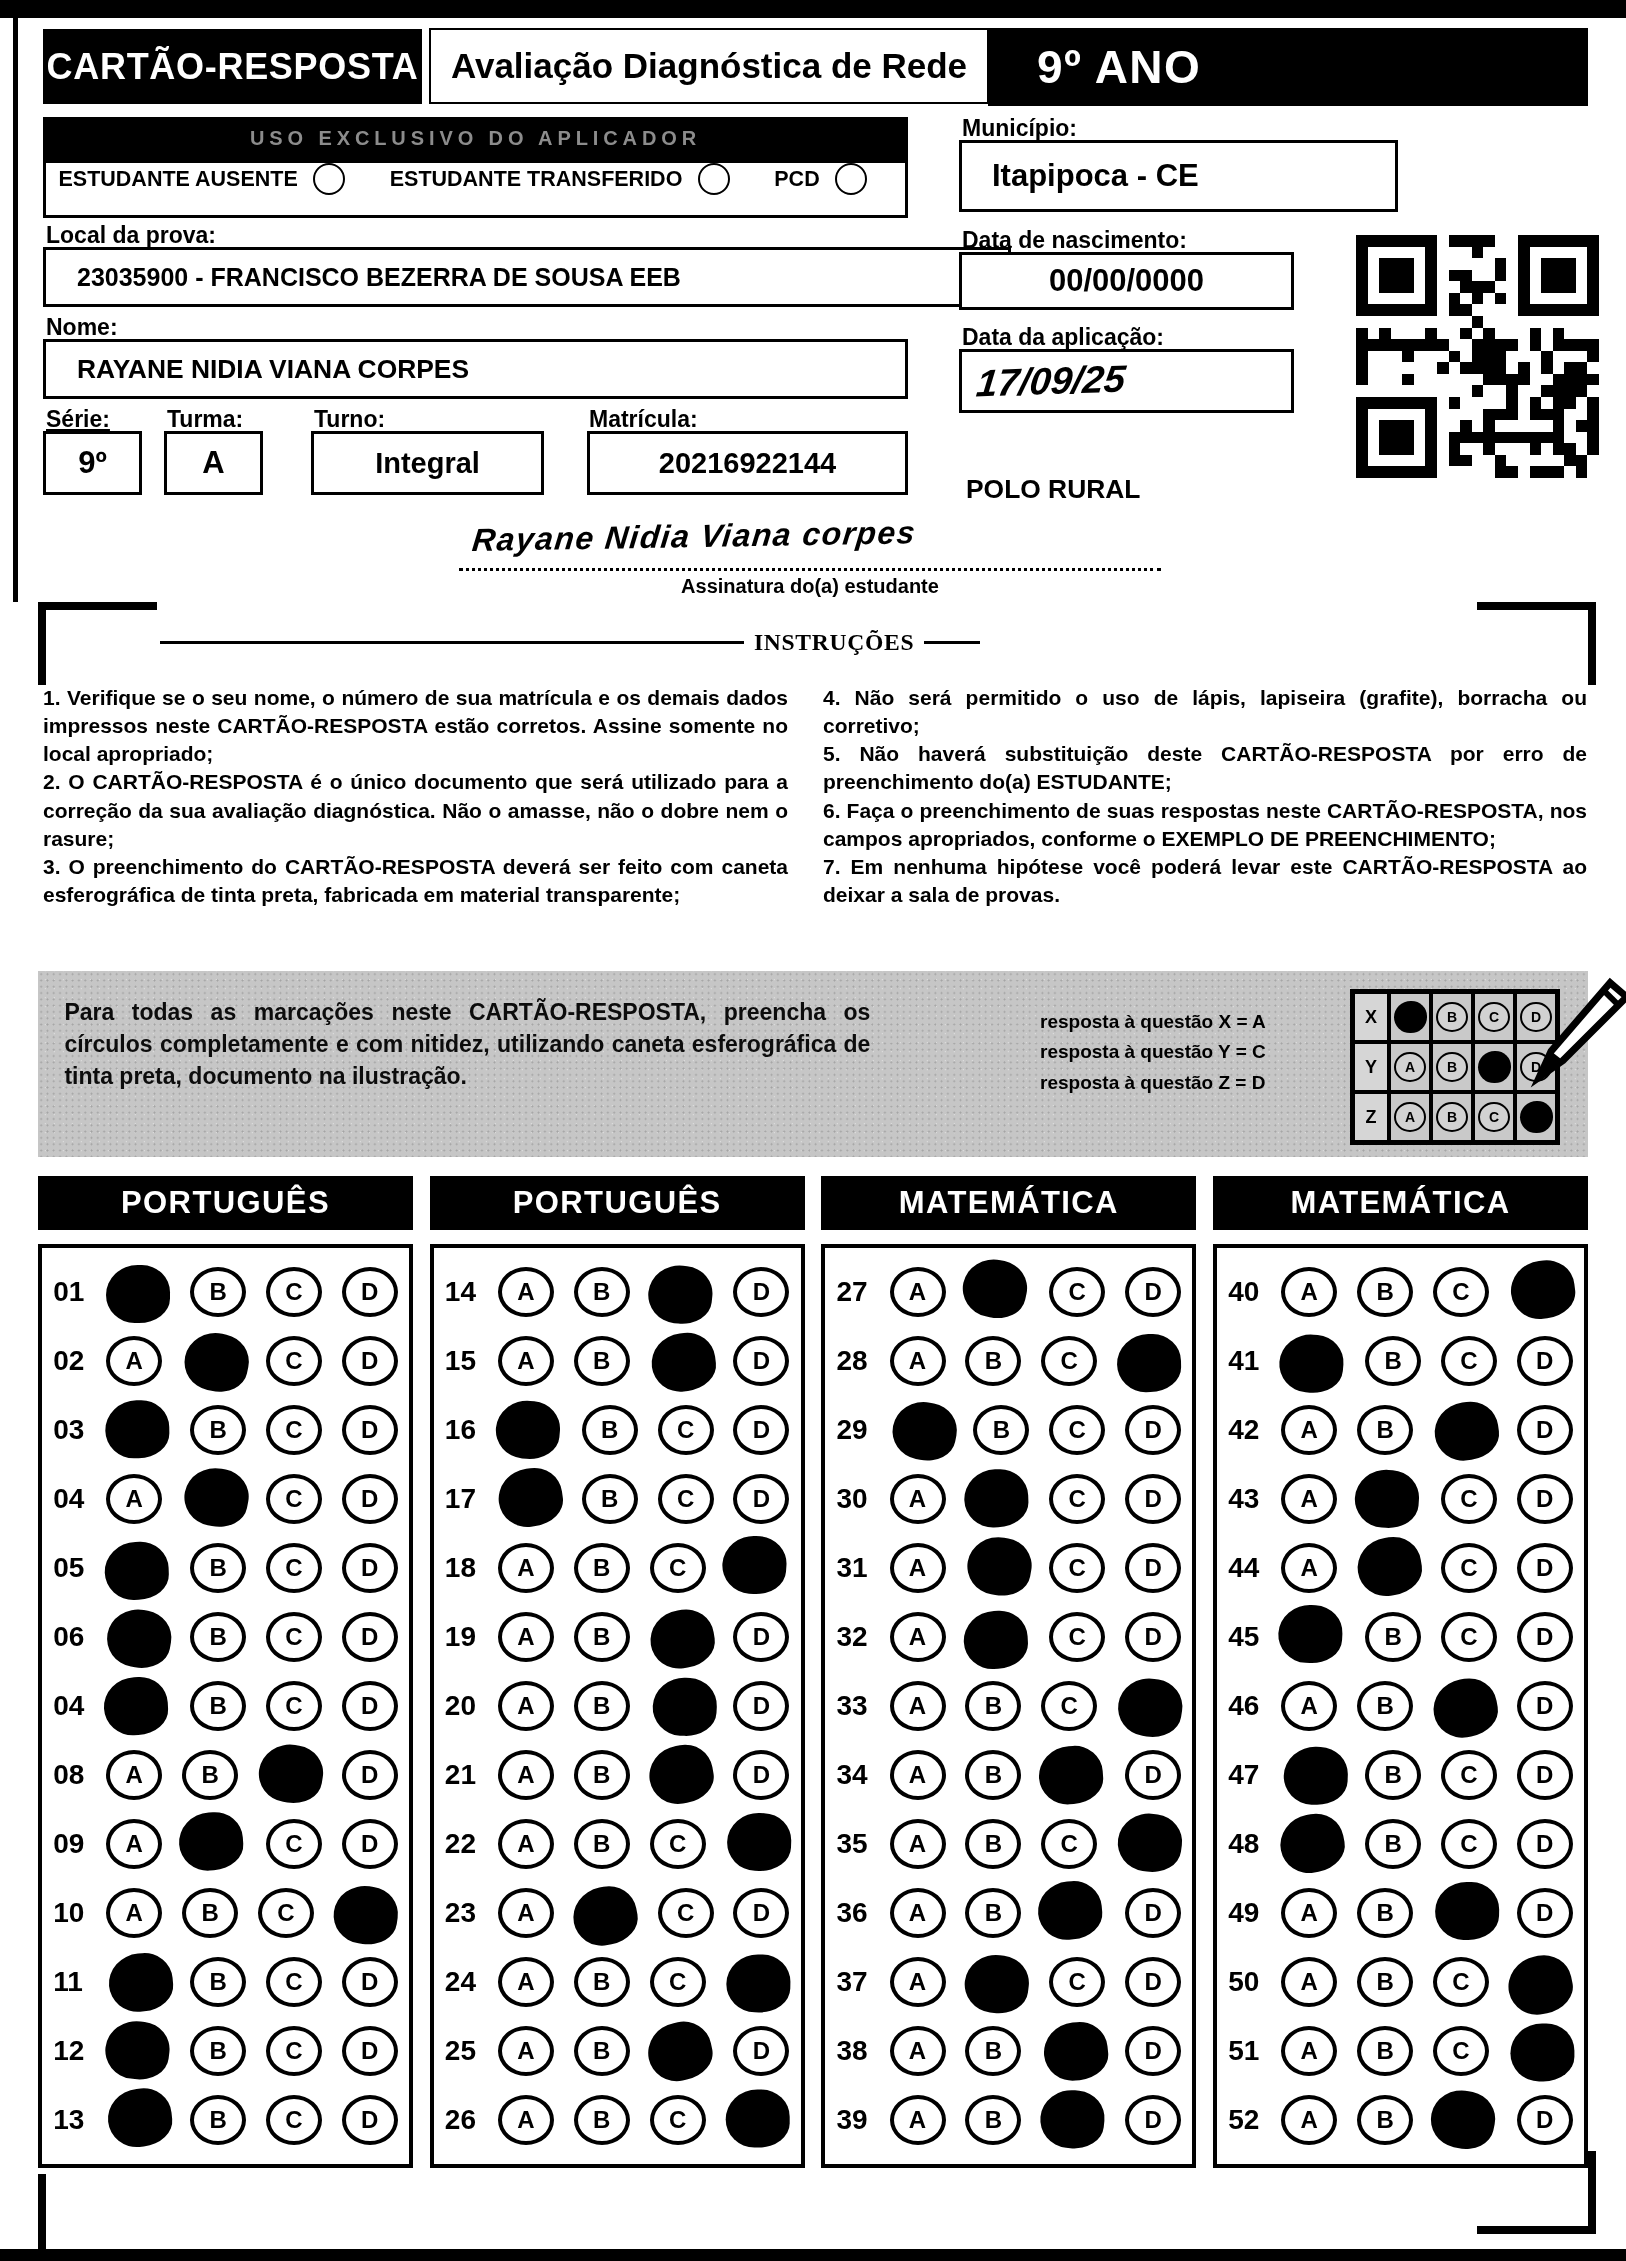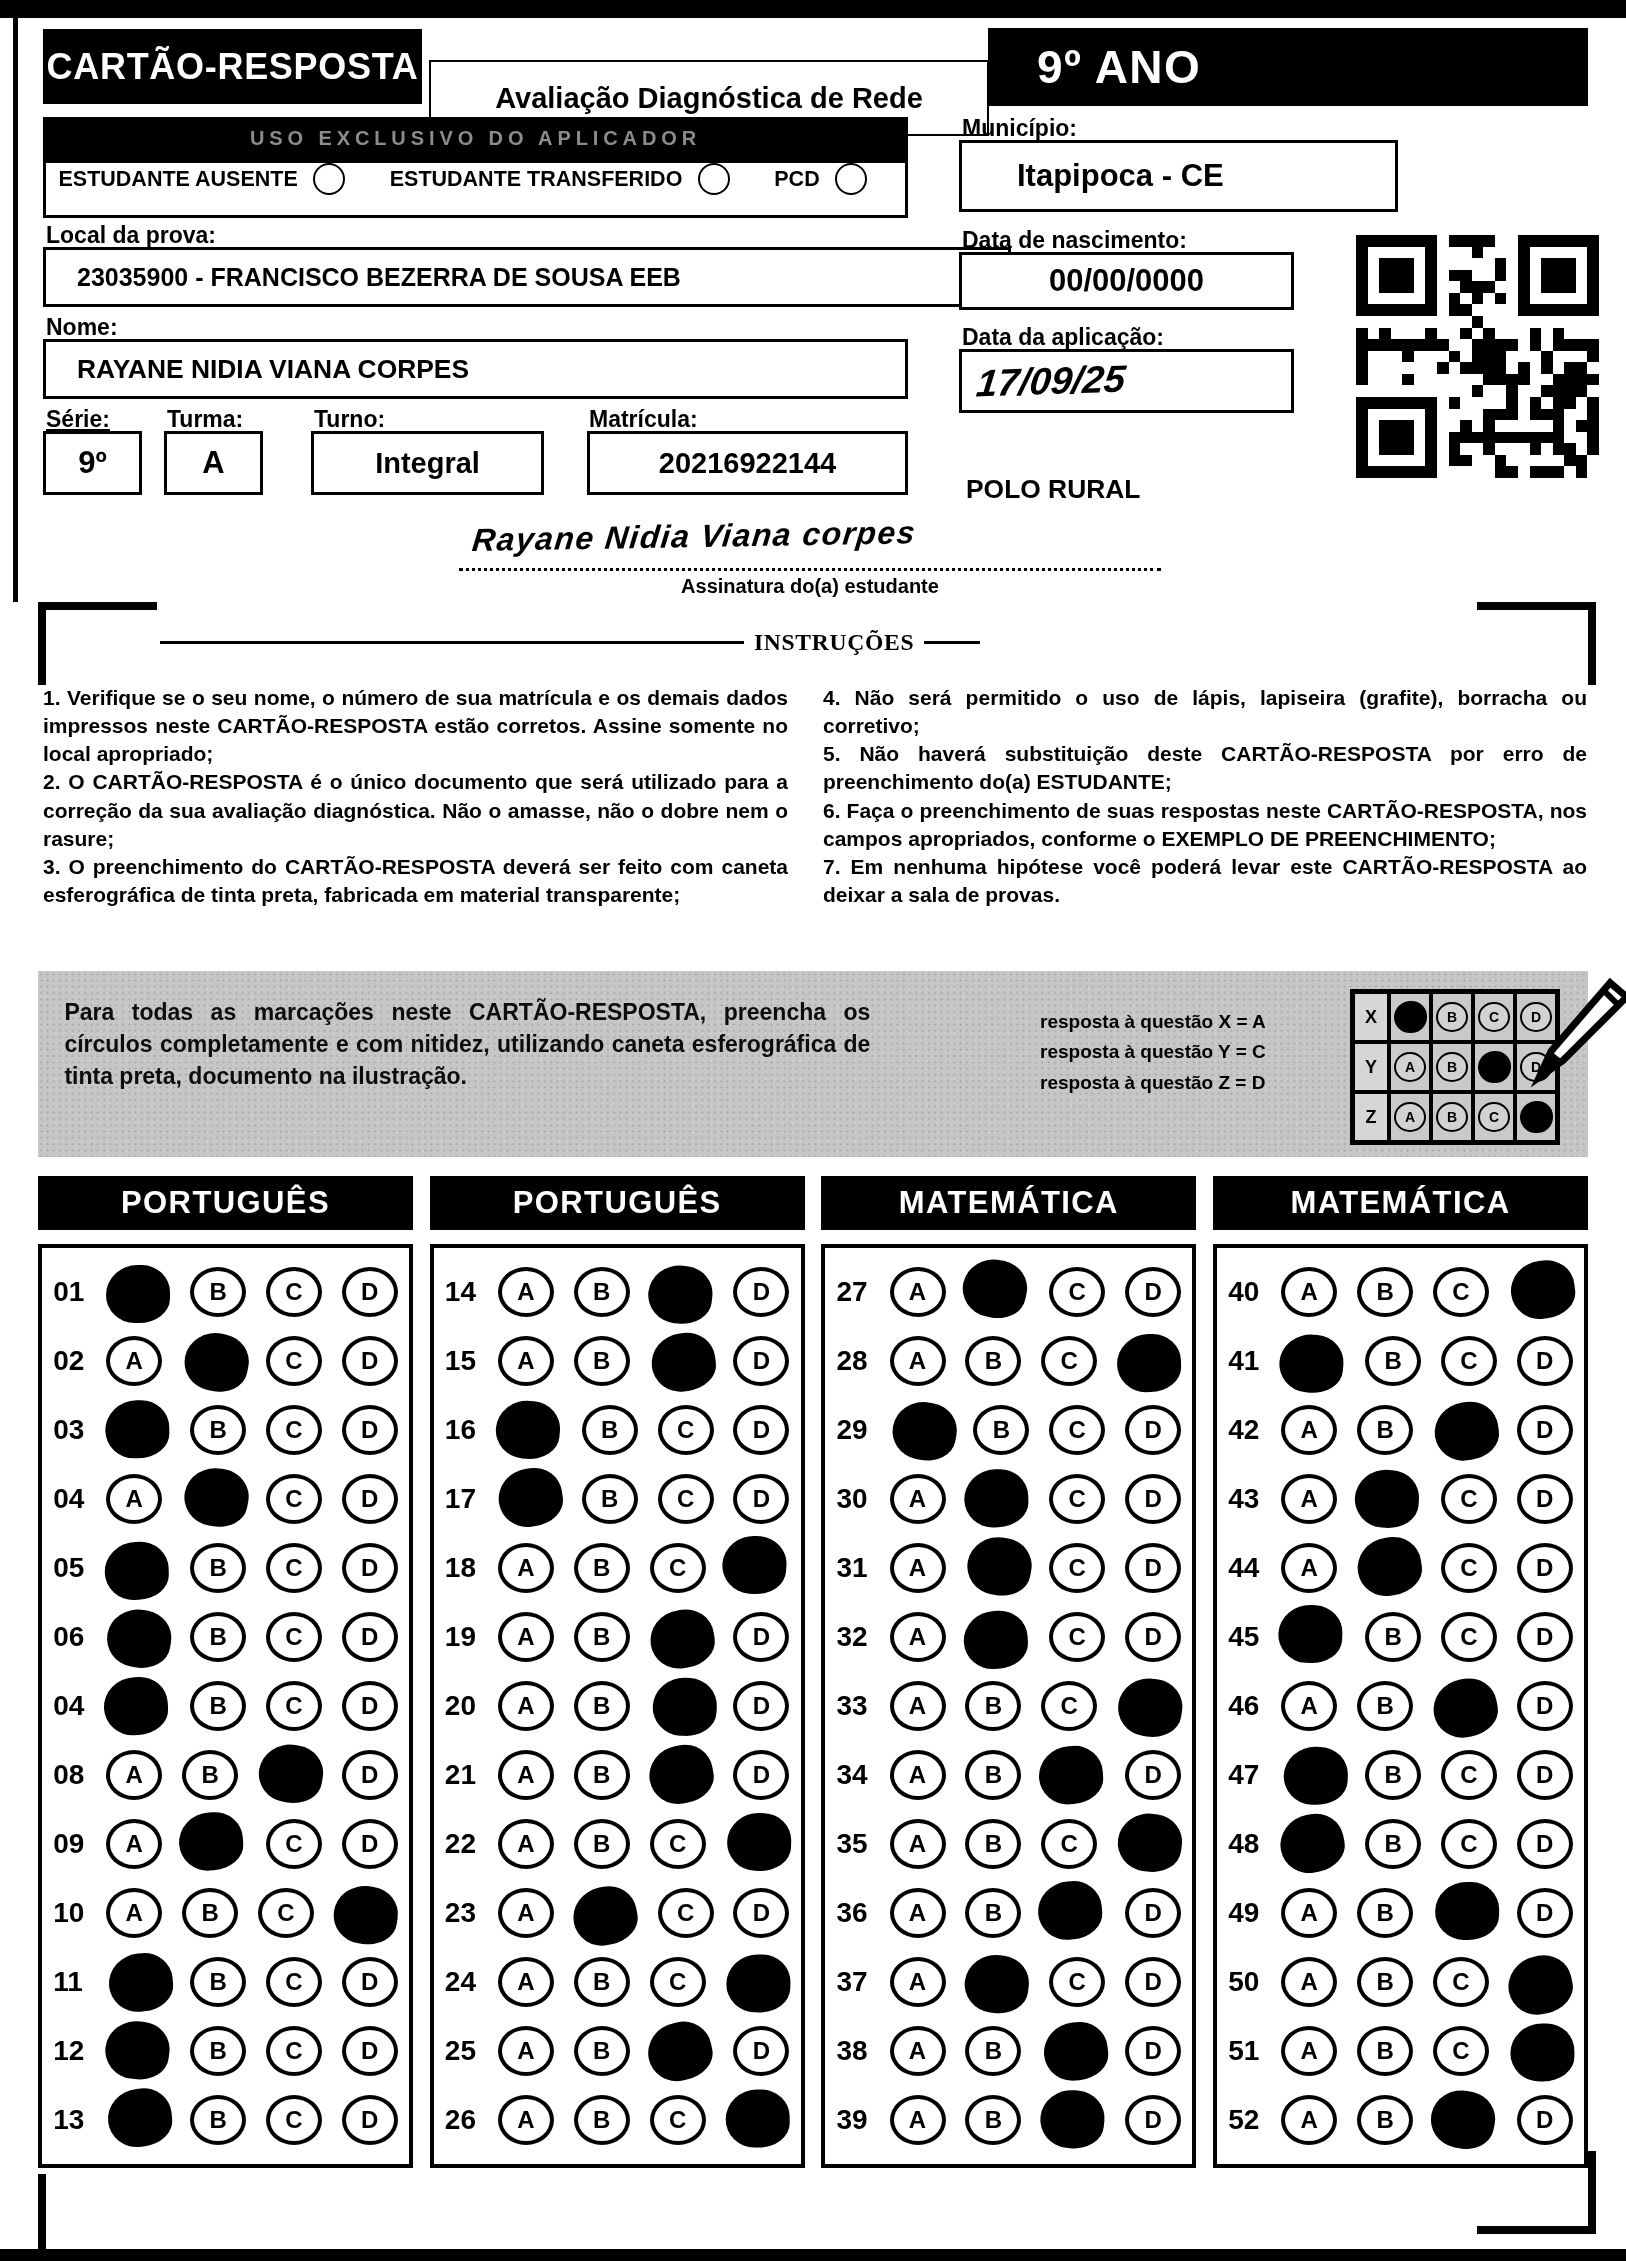--- a/index.html
+++ b/index.html
@@ -6,21 +6,21 @@
   #page{position:relative;width:1627px;height:2261px;background:#fff;font-family:"Liberation Sans",sans-serif;color:#000;overflow:hidden;}
   .abs{position:absolute;}
   
   .topstrip{left:0;top:0;width:1627px;height:18px;background:#000;}
   .leftline{left:12.5px;top:18px;width:5.6px;height:584px;background:#000;}
   .botstrip{left:0;top:2249px;width:1627px;height:12.5px;background:#000;}
   
   .hbox{display:flex;align-items:center;justify-content:center;}
   .hblack{background:#000;color:#fff;}
   .h1{left:43px;top:29px;width:379px;height:75px;font-size:36px;font-weight:600;letter-spacing:0.7px;}
-  .h2{left:429px;top:28px;width:556px;height:72px;border:2.8px solid #000;font-size:29px;font-weight:bold;margin-top:32px;}
+  .h2{left:429px;top:28px;width:556px;height:72px;border:2.8px solid #000;font-size:35px;font-weight:bold;}
   .h3{left:988px;top:28px;width:600px;height:78px;font-size:46px;font-weight:bold;justify-content:flex-start;padding-left:49px;box-sizing:border-box;letter-spacing:1.4px;}
   
   .usobar{left:43px;top:117px;width:865px;height:43px;background:#000;color:#8c8c8c;display:flex;align-items:center;justify-content:center;font-size:20px;letter-spacing:4.9px;font-weight:600;}
   .chkbox{left:43px;top:160px;width:865px;height:58px;border:3.5px solid #000;box-sizing:border-box;display:flex;align-items:flex-start;justify-content:space-between;padding:0 38px 0 12.5px;}
   .chkitem{display:flex;align-items:center;gap:15.3px;font-size:21.5px;font-weight:bold;}
   .circle{width:28px;height:28px;border:2.8px solid #000;border-radius:50%;background:#fff;}
   
   .flabel{font-size:23px;font-weight:bold;}
   .fbox{border:3.5px solid #000;box-sizing:border-box;display:flex;align-items:center;font-weight:bold;background:#fff;}
   
@@ -105,21 +105,21 @@
   <div class="abs flabel" style="left:167px;top:406px;">Turma:</div>
   <div class="abs fbox" style="left:164px;top:431px;width:99px;height:64px;font-size:31px;justify-content:center;">A</div>
 
   <div class="abs flabel" style="left:314px;top:406px;">Turno:</div>
   <div class="abs fbox" style="left:311px;top:431px;width:233px;height:64px;font-size:29px;justify-content:center;">Integral</div>
 
   <div class="abs flabel" style="left:589px;top:406px;">Matrícula:</div>
   <div class="abs fbox" style="left:587px;top:431px;width:321px;height:64px;font-size:29px;justify-content:center;">20216922144</div>
 
   <div class="abs flabel" style="left:962px;top:115px;">Município:</div>
-  <div class="abs fbox" style="left:959px;top:140px;width:439px;height:72px;font-size:31px;padding-left:55px;">Itapipoca - CE</div>
+  <div class="abs fbox" style="left:959px;top:140px;width:439px;height:72px;font-size:31px;padding-left:30px;">Itapipoca - CE</div>
 
   <div class="abs flabel" style="left:962px;top:227px;">Data de nascimento:</div>
   <div class="abs fbox" style="left:959px;top:252px;width:335px;height:58px;font-size:31px;justify-content:center;">00/00/0000</div>
 
   <div class="abs flabel" style="left:962px;top:324px;">Data da aplicação:</div>
   <div class="abs fbox" style="left:959px;top:349px;width:335px;height:64px;font-size:38px;padding-left:15.3px;">
     <span class="hand" style="transform:skewX(-8deg) rotate(-2deg);">17/09/25</span>
   </div>
 
   <div class="abs flabel" style="left:966px;top:474px;font-size:26.4px;">POLO RURAL</div>

